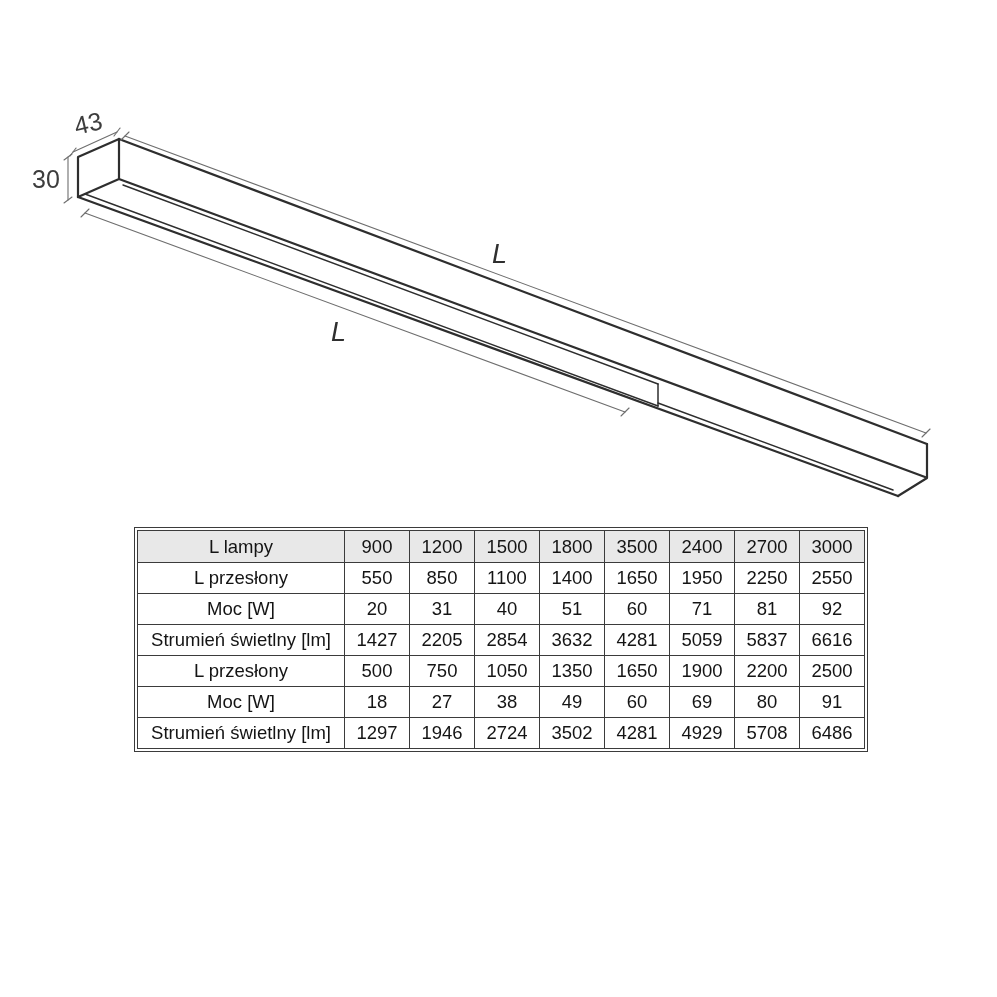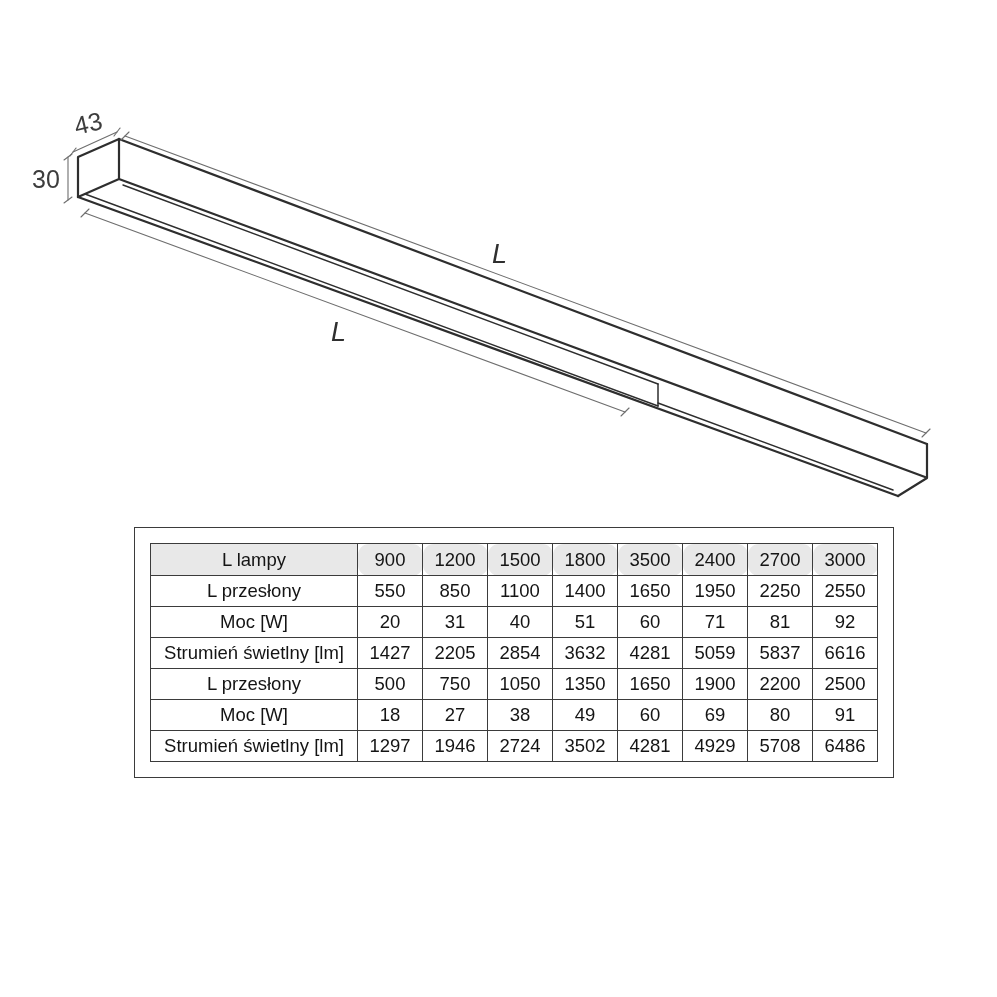--- a/index.html
+++ b/index.html
@@ -6,30 +6,30 @@
   .page{
     position:relative;width:997px;height:997px;background:#ffffff;overflow:hidden;
     font-family:"Liberation Sans",sans-serif;
   }
   .drawing{position:absolute;left:0;top:0;}
   .dim-label{fill:#3d3d3d;font-family:"Liberation Sans",sans-serif;}
   .dim-label-italic{fill:#2f2f2f;font-style:italic;font-family:"Liberation Sans",sans-serif;}
 
   .spec-wrap{
     position:absolute;left:134px;top:527px;
-    border:1.5px solid #3b3b3b;padding:15px;background:#ffffff;
+    border:1.5px solid #3b3b3b;padding:2px;background:#ffffff;
   }
   table.spec{border-collapse:collapse;table-layout:fixed;}
   table.spec td{
     border:1px solid #3b3b3b;text-align:center;vertical-align:middle;
     font-size:18.5px;color:#141414;padding:0;line-height:1.05;
     overflow:hidden;white-space:nowrap;
   }
   td.col-label{width:206px;}
-  td.col-val{width:64px;border-radius:11px;}
+  td.col-val{width:64px;}
   tr.head td{background:#e8e8e8;height:31px;}
   tr.section td{height:34px;border-top:2px solid #3b3b3b;border-bottom:2px solid #3b3b3b;}
   tr.data td{height:30px;margin-top:42px;}
 
   .note{
     position:absolute;left:0;top:847px;width:997px;text-align:center;
     font-size:20.5px;color:#e12828;letter-spacing:0.2px;
   }
 </style>
 </head>

